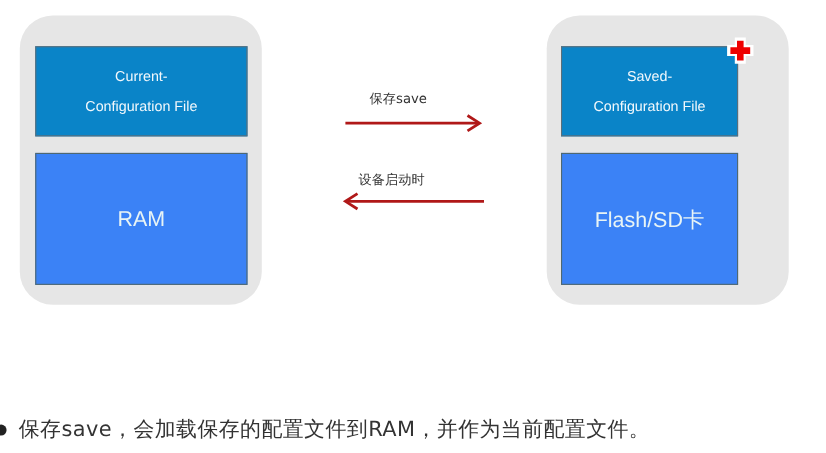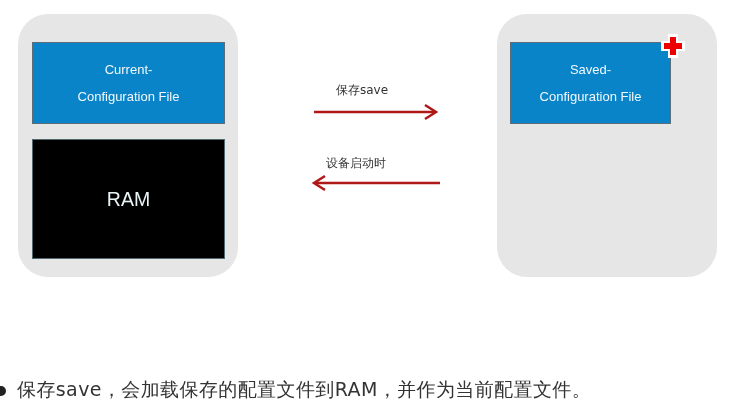--- a/index.html
+++ b/index.html
@@ -14,21 +14,21 @@
     #panel-left { left: 18px; }
     #panel-right { left: 497px; }
     .box-top {
       position: absolute; left: 14px; top: 28px; width: 193px; height: 82px;
       background: #0a84c8; border: 1px solid #5b6e7a; box-sizing: border-box;
       color: #f2f8fc; font-size: 13px; line-height: 27px; text-align: center;
       display: flex; flex-direction: column; justify-content: center; align-items: center;
     }
     .box-bottom {
       position: absolute; left: 14px; top: 125px; width: 193px; height: 120px;
-      background: #000000; border: 1px solid #4f6870; box-sizing: border-box;
+      background: #3b82f6; border: 1px solid #4f6870; box-sizing: border-box;
       color: #e8f4f5; font-size: 19.5px; text-align: center;
       display: flex; justify-content: center; align-items: center;
     }
     #panel-right .box-top, #panel-right .box-bottom { left: 13px; width: 161px; }
     .cross {
       position: absolute; left: 163px; top: 19px; width: 26px; height: 26px;
     }
     .arrow-label {
       position: absolute; font-size: 12px; color: #333333;
       font-family: "DejaVu Sans", sans-serif; white-space: nowrap;
@@ -62,20 +62,23 @@
 
 <div class="panel" id="panel-right">
   <div class="box-top">
     <span>Saved-</span>
     <span>Configuration File</span>
   </div>
   <svg class="cross" viewBox="0 0 26 26">
     <path d="M8 1 H18 V8 H25 V18 H18 V25 H8 V18 H1 V8 H8 Z" fill="#ffffff"></path>
     <path d="M10 4 H16 V10 H22 V16 H16 V22 H10 V16 H4 V10 H10 Z" fill="#ee0000"></path>
   </svg>
+  <div class="box-bottom">
+    <span>Flash/SD卡</span>
+  </div>
 </div>
 
 <span class="arrow-label" id="label-save">保存save</span>
 <svg class="arrow" id="arrow-save" width="130" height="16">
   <line x1="2" y1="8" x2="122" y2="8" stroke="#b01818" stroke-width="2.5"></line>
   <polyline points="113,1 124,8 113,15" fill="none" stroke="#b01818" stroke-width="2.5"></polyline>
 </svg>
 
 <span class="arrow-label" id="label-load">设备启动时</span>
 <svg class="arrow" id="arrow-load" width="132" height="16">

